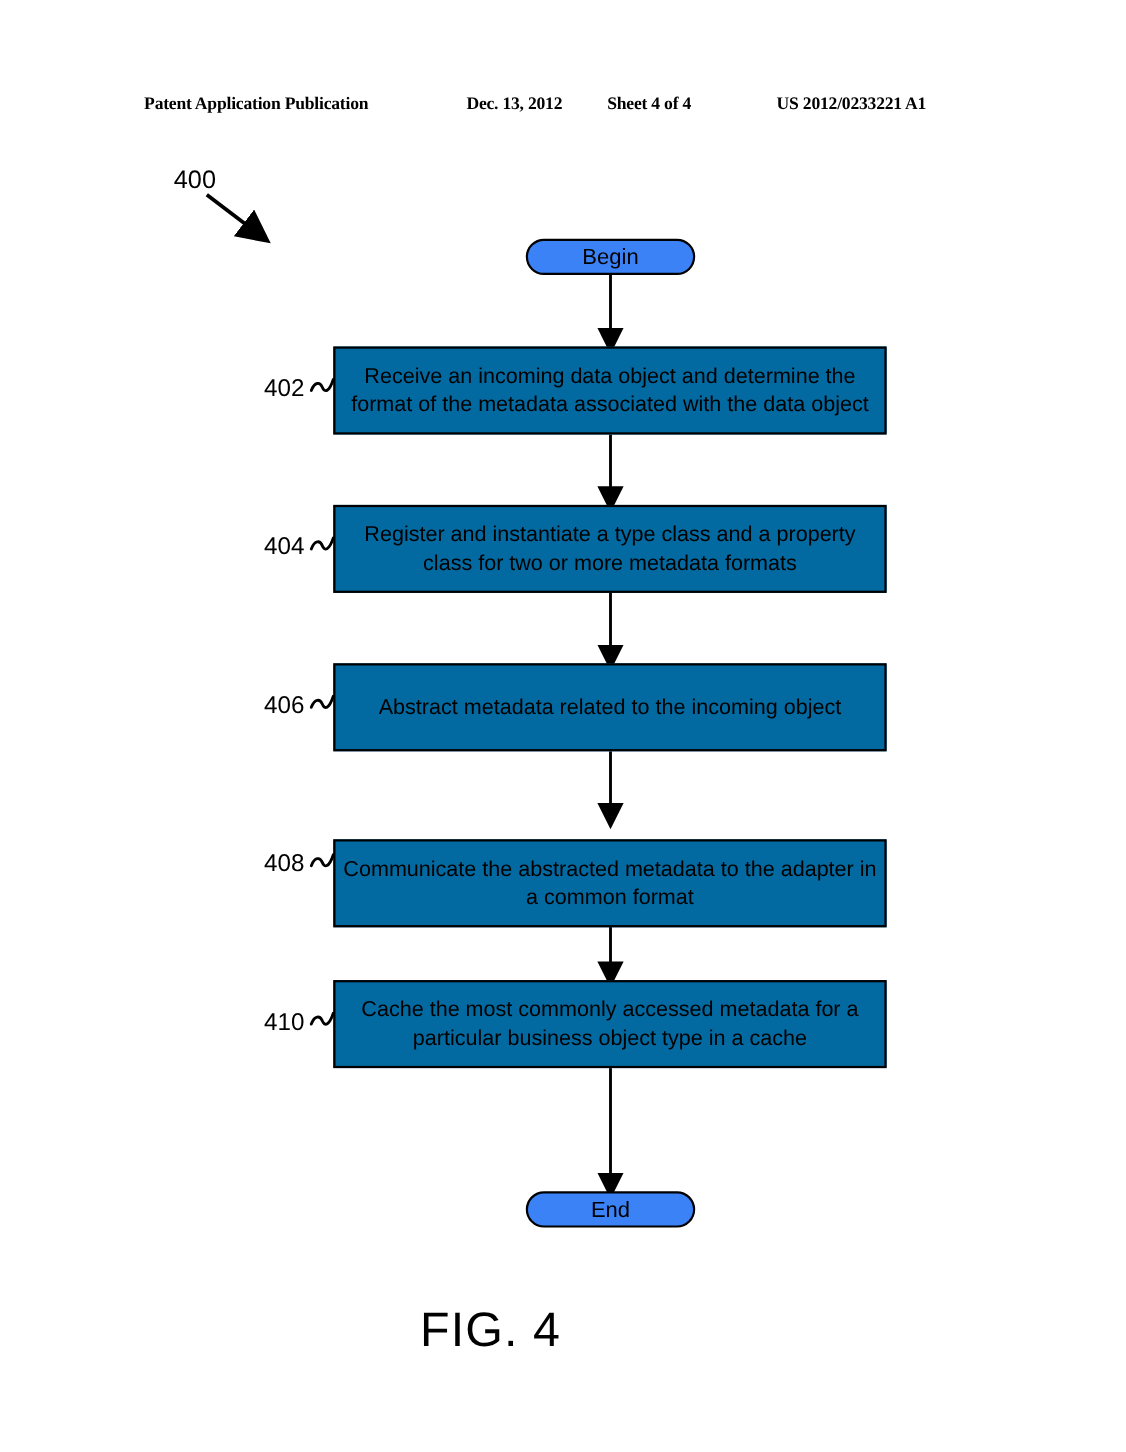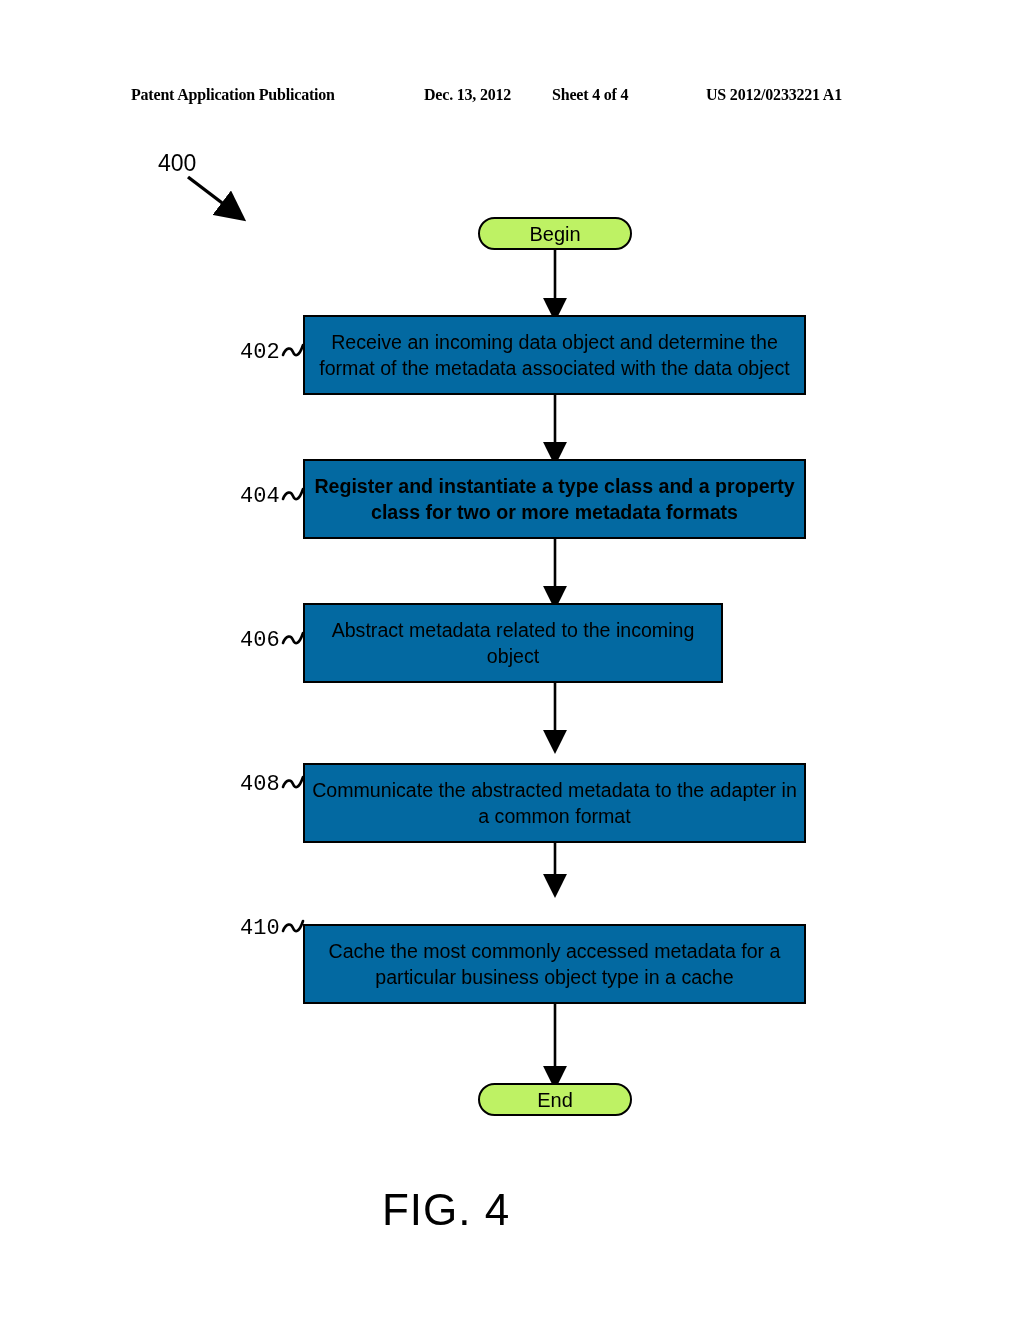--- a/index.html
+++ b/index.html
@@ -75,21 +75,21 @@
     width: 1024px;
     height: 1320px;
   }
 
   
   .terminator {
     position: absolute;
     box-sizing: border-box;
     border: 2.6px solid #000000;
     border-radius: 999px;
-    background: #bef264;
+    background: #3b82f6;
     display: flex;
     align-items: center;
     justify-content: center;
     font-size: 20px;
     font-family: "Liberation Sans", sans-serif;
     line-height: 1;
   }
   .terminator.begin {
     left: 478px;
     top: 217px;
@@ -118,30 +118,30 @@
     line-height: 1.35;
     font-family: "Liberation Sans", sans-serif;
     padding: 2px 6px;
   }
   .process-box .box-text {
     display: block;
     white-space: pre-line;
   }
 
   .box-402 { left: 303px; top: 315px;  width: 503px; height: 80px; }
-  .box-404 { left: 303px; top: 459px;  width: 503px; height: 80px; font-weight: bold; }
-  .box-406 { left: 303px; top: 603px;  width: 420px; height: 80px; }
+  .box-404 { left: 303px; top: 459px;  width: 503px; height: 80px; }
+  .box-406 { left: 303px; top: 603px;  width: 503px; height: 80px; }
   .box-408 { left: 303px; top: 747px;  width: 503px; height: 80px; margin-top: 16px; }
-  .box-410 { left: 303px; top: 891px;  width: 503px; height: 80px; margin-top: 33px; }
+  .box-410 { left: 303px; top: 891px;  width: 503px; height: 80px; }
 
   
   .step-label {
     position: absolute;
     font-size: 22px;
-    font-family: Liberation Mono, monospace;
+    font-family: Liberation Sans, sans-serif;
     line-height: 1;
     white-space: nowrap;
   }
   .lbl-402 { left: 240px; top: 342px; }
   .lbl-404 { left: 240px; top: 486px; }
   .lbl-406 { left: 240px; top: 630px; }
   .lbl-408 { left: 240px; top: 774px; }
   .lbl-410 { left: 240px; top: 918px; }
 
   

